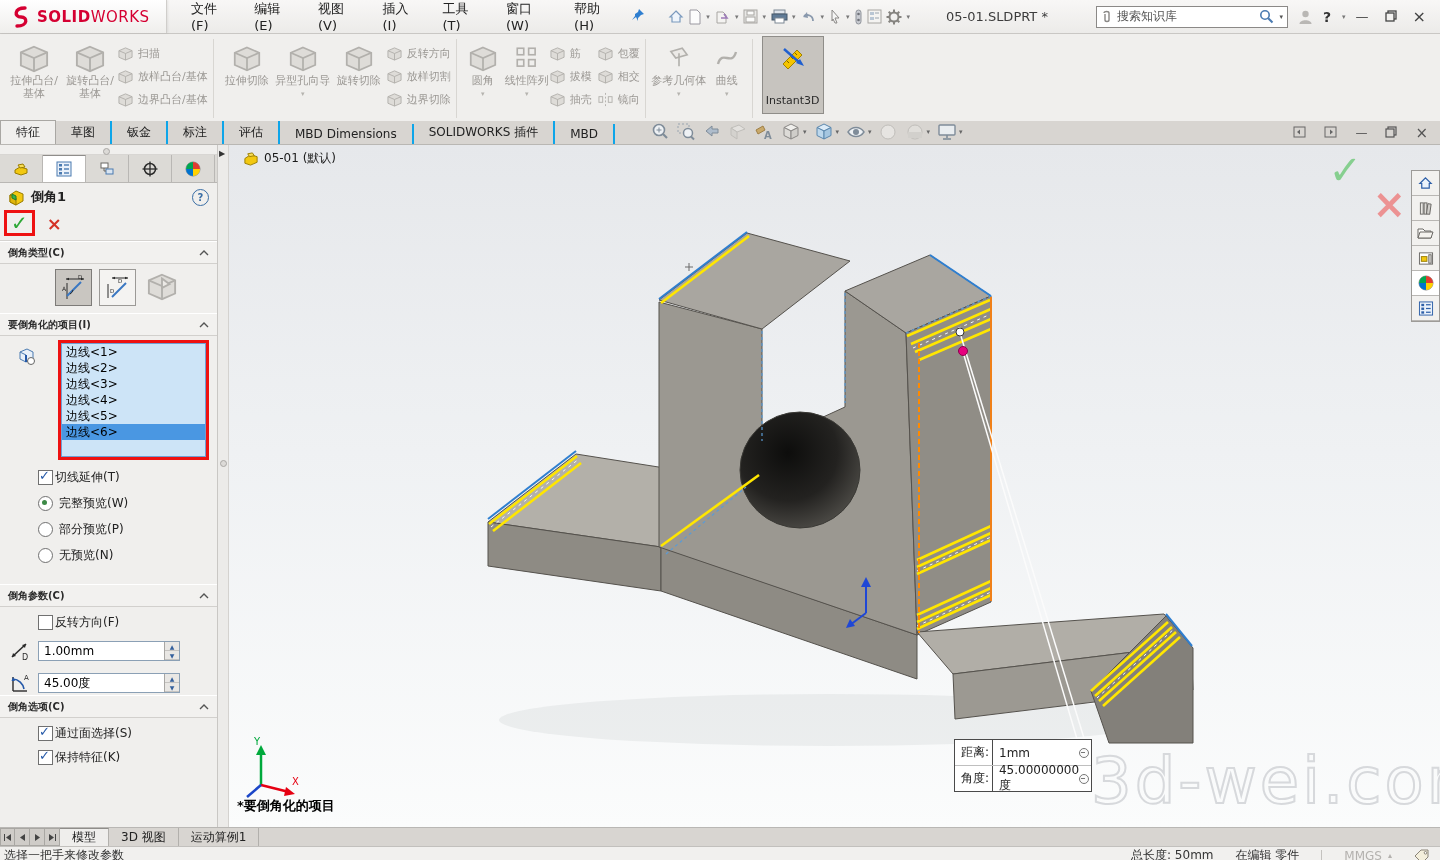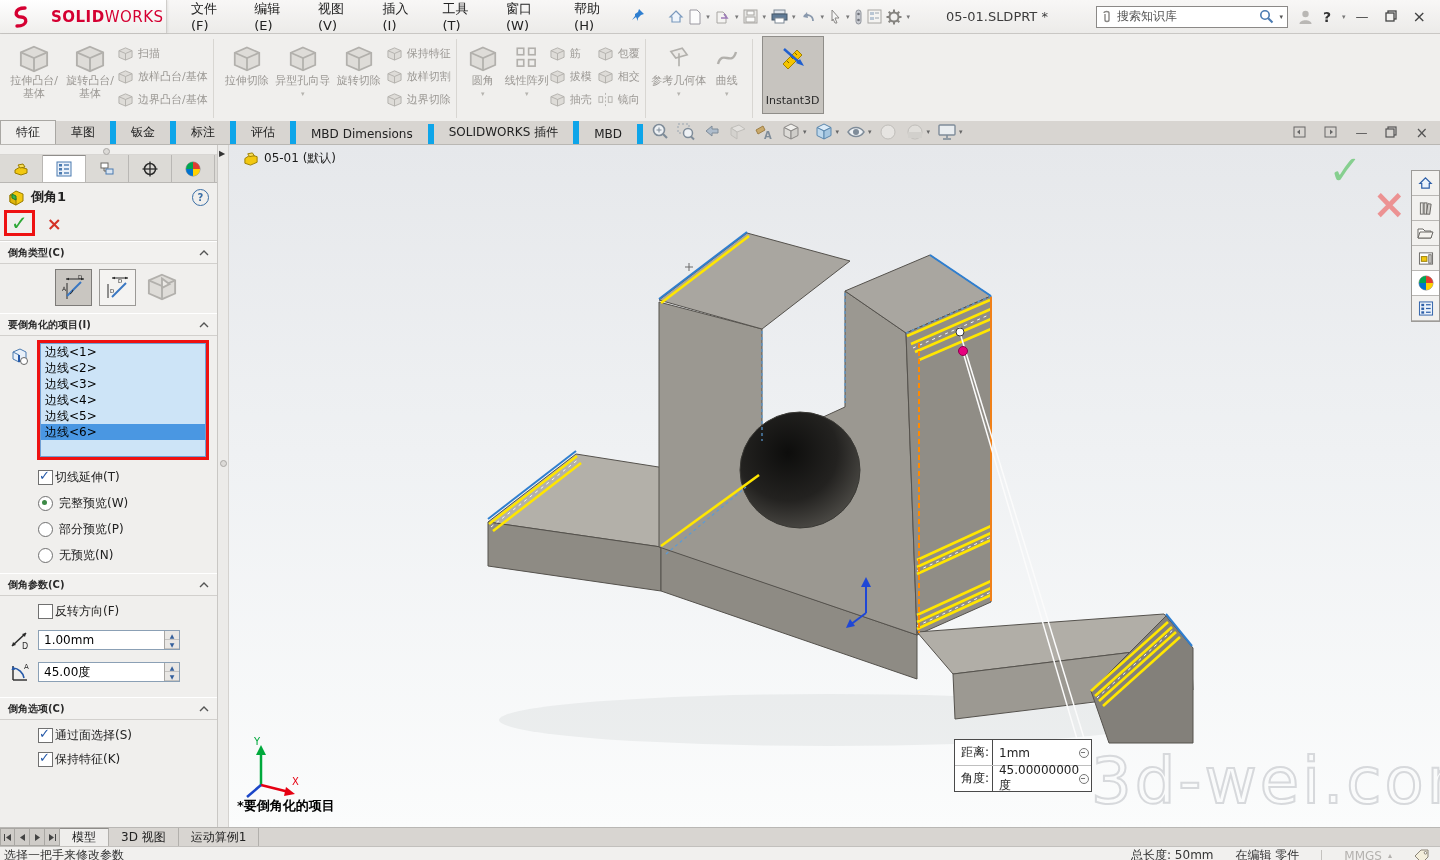--- a/index.html
+++ b/index.html
@@ -1,21 +1,21 @@
 <!DOCTYPE html>
 <html><head>
 <meta charset="utf-8">
 <style>
   html,body{margin:0;padding:0;width:1440px;height:860px;overflow:hidden;
     font-family:"DejaVu Sans","Liberation Sans",sans-serif;background:#e8e6e4;}
   .app{position:relative;width:1440px;height:860px;background:#f0efed;font-size:12px;color:#222;}
   
   .titlebar{height:33px;display:flex;align-items:center;background:linear-gradient(#f8f7f6,#ecebe9);
     border-bottom:1px solid #c9c7c4;position:relative;}
-  .logo{width:178px;height:33px;display:flex;align-items:center;gap:19px;background:linear-gradient(#ffffff,#efeeec);
+  .logo{width:178px;height:33px;display:flex;align-items:center;gap:5px;background:linear-gradient(#ffffff,#efeeec);
     border-right:1px solid #d0cecb;padding-left:10px;box-sizing:border-box;box-shadow:1px 0 2px rgba(0,0,0,.08);}
   .brand{font-size:15px;color:#d50032;letter-spacing:.5px}
   .brand b{font-weight:bold}
   .menus{display:flex;gap:4px;margin-left:14px}
   .menu-item{padding:4px 10px;font-size:13px;color:#222;cursor:default}
   .pin{margin-left:6px}
   .qat{display:flex;align-items:center;gap:2px;margin-left:22px}
   .qbtn{display:flex;align-items:center;padding:2px 1px;}
   .qcaret{font-size:7px;color:#777;margin:0 2px 0 1px}
   .doc-title{margin-left:34px;font-size:13px;color:#3c3c3c;white-space:nowrap}
@@ -34,21 +34,21 @@
   .big-btn{width:56px;display:flex;flex-direction:column;align-items:center;text-align:center;
     font-size:11px;line-height:1.15;color:#9b9894;padding-top:3px}
   .big-btn .bicon{height:34px;display:flex;align-items:center}
   .bcaret{font-size:7px;color:#b5b3af;margin-top:2px}
   .sm-col{display:flex;flex-direction:column;justify-content:flex-start;padding-top:4px}
   .sm-row{display:flex;align-items:center;gap:5px;height:23px;font-size:11px;color:#9b9894;white-space:nowrap}
   .i3d{width:62px;margin-left:4px;background:#c7c4bf;border:1px solid #8f8d89;display:flex;flex-direction:column;
     align-items:center;justify-content:center;gap:22px;font-size:11px;color:#2a2a2a;height:78px;box-sizing:border-box}
   
   .tabrow{height:23px;background:#d8d5d1;display:flex;align-items:flex-end;position:relative;border-bottom:1px solid #b9b7b3;}
-  .rtab{padding:3px 15px;font-size:12px;color:#222;border-right:6px solid #0ea5e9;cursor:default;white-space:nowrap}
+  .rtab{padding:3px 15px;font-size:12px;color:#222;border-right:2px solid #0ea5e9;cursor:default;white-space:nowrap}
   .rtab.active{background:#f0efed;border:1px solid #a9a7a3;border-bottom:none;}
   .hud{position:absolute;left:650px;top:1px;display:flex;align-items:center;gap:6px}
   .hud-ic{display:flex;align-items:center}
   .hud-caret{font-size:7px;color:#666;margin-left:1px}
   .gwin{position:absolute;right:12px;top:3px;display:flex;align-items:center;gap:18px}
   .gwin span{color:#555;font-size:12px}
   
   .main{display:flex;height:682px;}
   
   .panel{width:218px;background:#f0efed;box-sizing:border-box;border-right:1px solid #c9c7c4;overflow:hidden}
@@ -65,21 +65,21 @@
   .pm-actions{display:flex;align-items:center;gap:12px;padding:2px 8px 4px 4px;border-bottom:1px solid #d5d3d0}
   .ok-box{border:3px solid #ee1111;padding:0 4px;line-height:1}
   .ok-check{color:#2ea836;font-size:20px;font-weight:bold}
   .cancel-x{color:#d43226;font-size:18px;font-weight:bold}
   .sec-h{display:flex;align-items:center;padding:4px 8px 3px 8px;font-weight:bold;color:#2b2b2b;
     border-top:1px solid #fff;border-bottom:1px solid #d2d0cd;background:#f2f1ef;font-size:10px}
   .chev{margin-left:auto}
   .type-row{display:flex;align-items:center;gap:7px;padding:5px 0 7px 55px}
   .type-btn{width:37px;height:37px;border:1px solid #9b9996;background:#f4f3f1;display:flex;align-items:center;justify-content:center;box-sizing:border-box}
   .type-btn.pressed{background:#c9c6c1;border:1px solid #7d7b78}
-  .items-row{display:flex;padding:4px 8px 2px 9px;gap:4px}
+  .items-row{display:flex;padding:4px 8px 2px 16px;gap:18px}
   .edge-icon-col{width:24px;padding-top:6px}
   .red-list-box{border:3px solid #ee1111;flex:1}
   .edge-list{border:1px solid #6f9fd4;background:#cde4f7;height:112px;overflow:hidden;font-size:12px}
   .edge-item{height:16px;line-height:16px;padding-left:4px;color:#000}
   .edge-item.selected{background:#4a97e2;}
   .chk-row{display:flex;align-items:center;gap:2px;margin:7px 0 0 38px;font-size:12px}
   .chk{width:13px;height:13px;border:1px solid #707070;background:#fff;position:relative;flex:0 0 auto}
   .chk.on::after{content:"✓";position:absolute;left:0px;top:-3px;color:#2458a8;font-size:13px;font-weight:bold}
   .radio-row{display:flex;align-items:center;gap:6px;margin:9px 0 0 38px;font-size:12px}
   .rad{width:13px;height:13px;border:1px solid #707070;border-radius:50%;background:#fff;position:relative;flex:0 0 auto}
@@ -348,21 +348,21 @@
               <use href="#gcube"></use>
             </svg>
           </span>
         <span>旋转切除</span>
       </div>
       <div class="sm-col">
         <div class="sm-row">
             <svg width="15" height="15" viewBox="0 0 16 16">
               <use href="#gcube"></use>
             </svg>
-            <span>保持特征</span>
+            <span>反转方向</span>
           </div>
         <div class="sm-row">
             <svg width="15" height="15" viewBox="0 0 16 16">
               <use href="#gcube"></use>
             </svg>
             <span>放样切割</span>
           </div>
         <div class="sm-row">
             <svg width="15" height="15" viewBox="0 0 16 16">
               <use href="#gcube"></use>
@@ -713,21 +713,21 @@
       </div>
       <div class="radio-row">
         <span class="rad"></span>
         <span>部分预览(P)</span>
       </div>
       <div class="radio-row">
         <span class="rad"></span>
         <span>无预览(N)</span>
       </div>
 
-      <div class="sec-h" style="margin-top:9px">
+      <div class="sec-h" style="margin-top:20px">
         <span>倒角参数(C)</span>
         <svg class="chev" width="10" height="6" viewBox="0 0 10 6">
             <polyline points="1,5 5,1 9,5" fill="none" stroke="#555" stroke-width="1.4"></polyline>
           </svg>
       </div>
       <div class="chk-row">
         <span class="chk"></span>
         <span>反转方向(F)</span>
       </div>
       <div class="param-row">
@@ -755,21 +755,21 @@
           </svg>
         <span class="p-input">
           <input value="45.00度" style="">
           <span class="spinner">
               <div>▲</div>
               <div>▼</div>
             </span>
         </span>
       </div>
 
-      <div class="sec-h" style="margin-top:13px">
+      <div class="sec-h" style="">
         <span>倒角选项(C)</span>
         <svg class="chev" width="10" height="6" viewBox="0 0 10 6">
             <polyline points="1,5 5,1 9,5" fill="none" stroke="#555" stroke-width="1.4"></polyline>
           </svg>
       </div>
       <div class="chk-row">
         <span class="chk on"></span>
         <span>通过面选择(S)</span>
       </div>
       <div class="chk-row">

